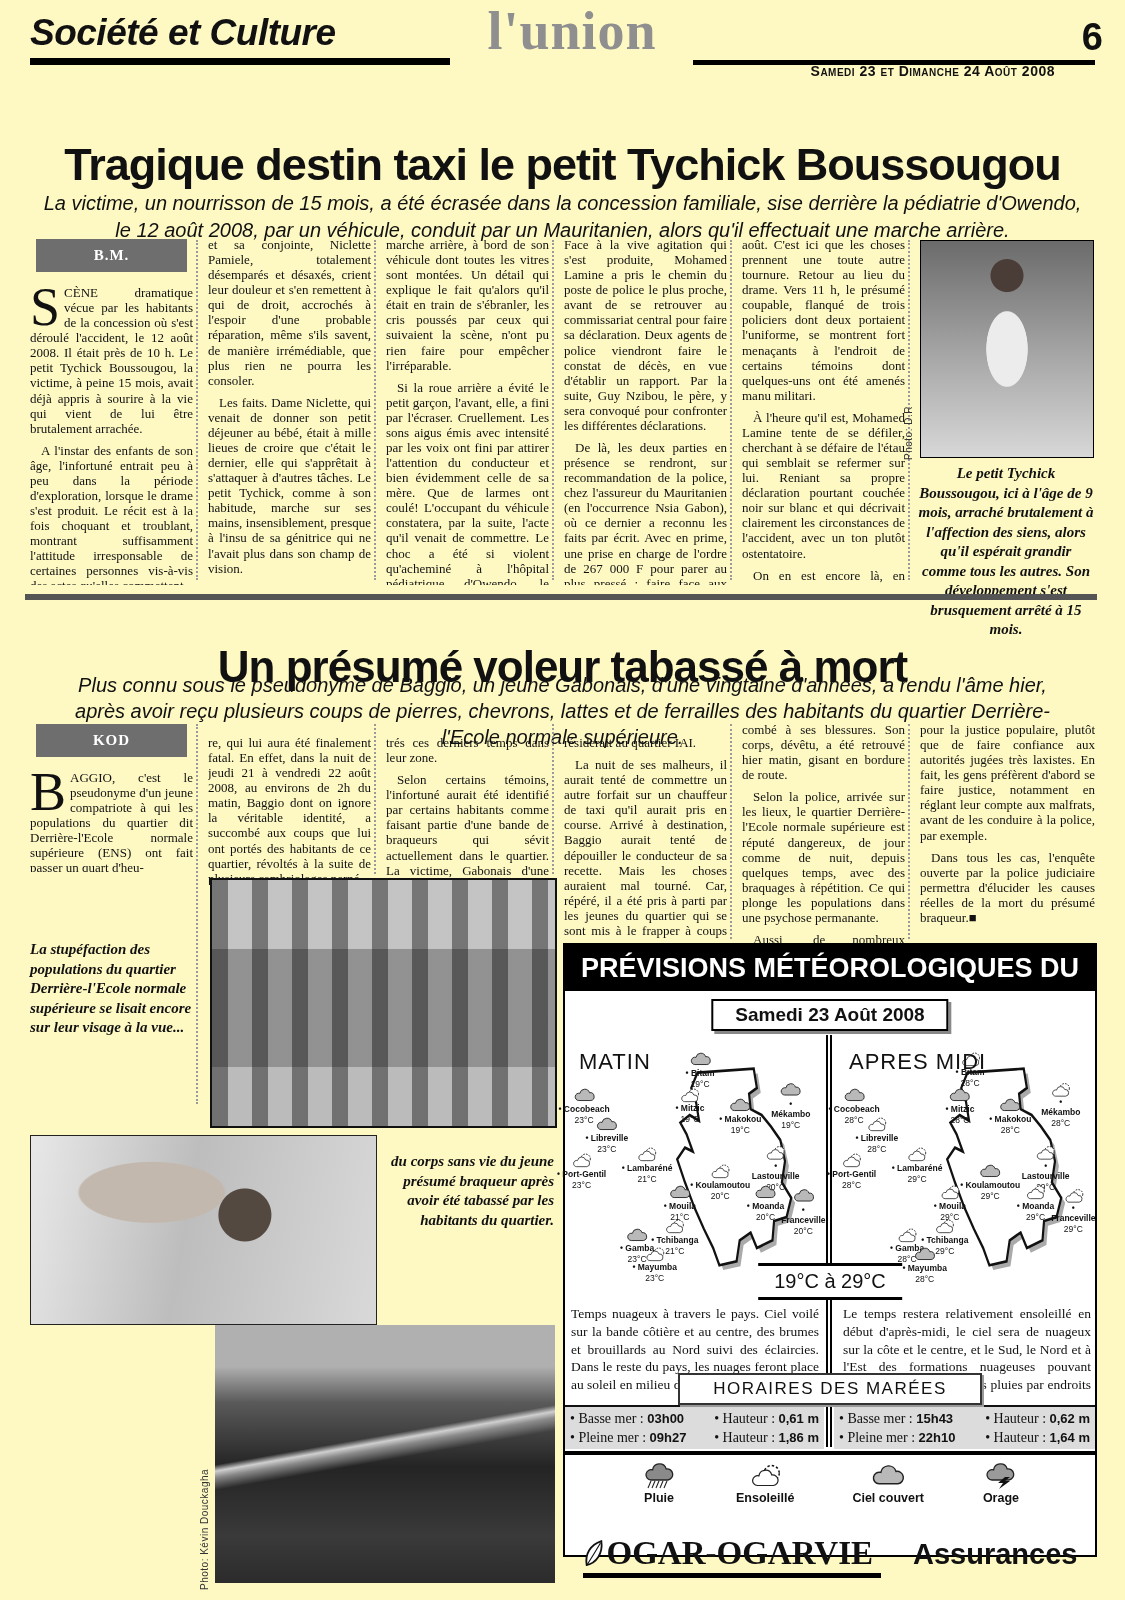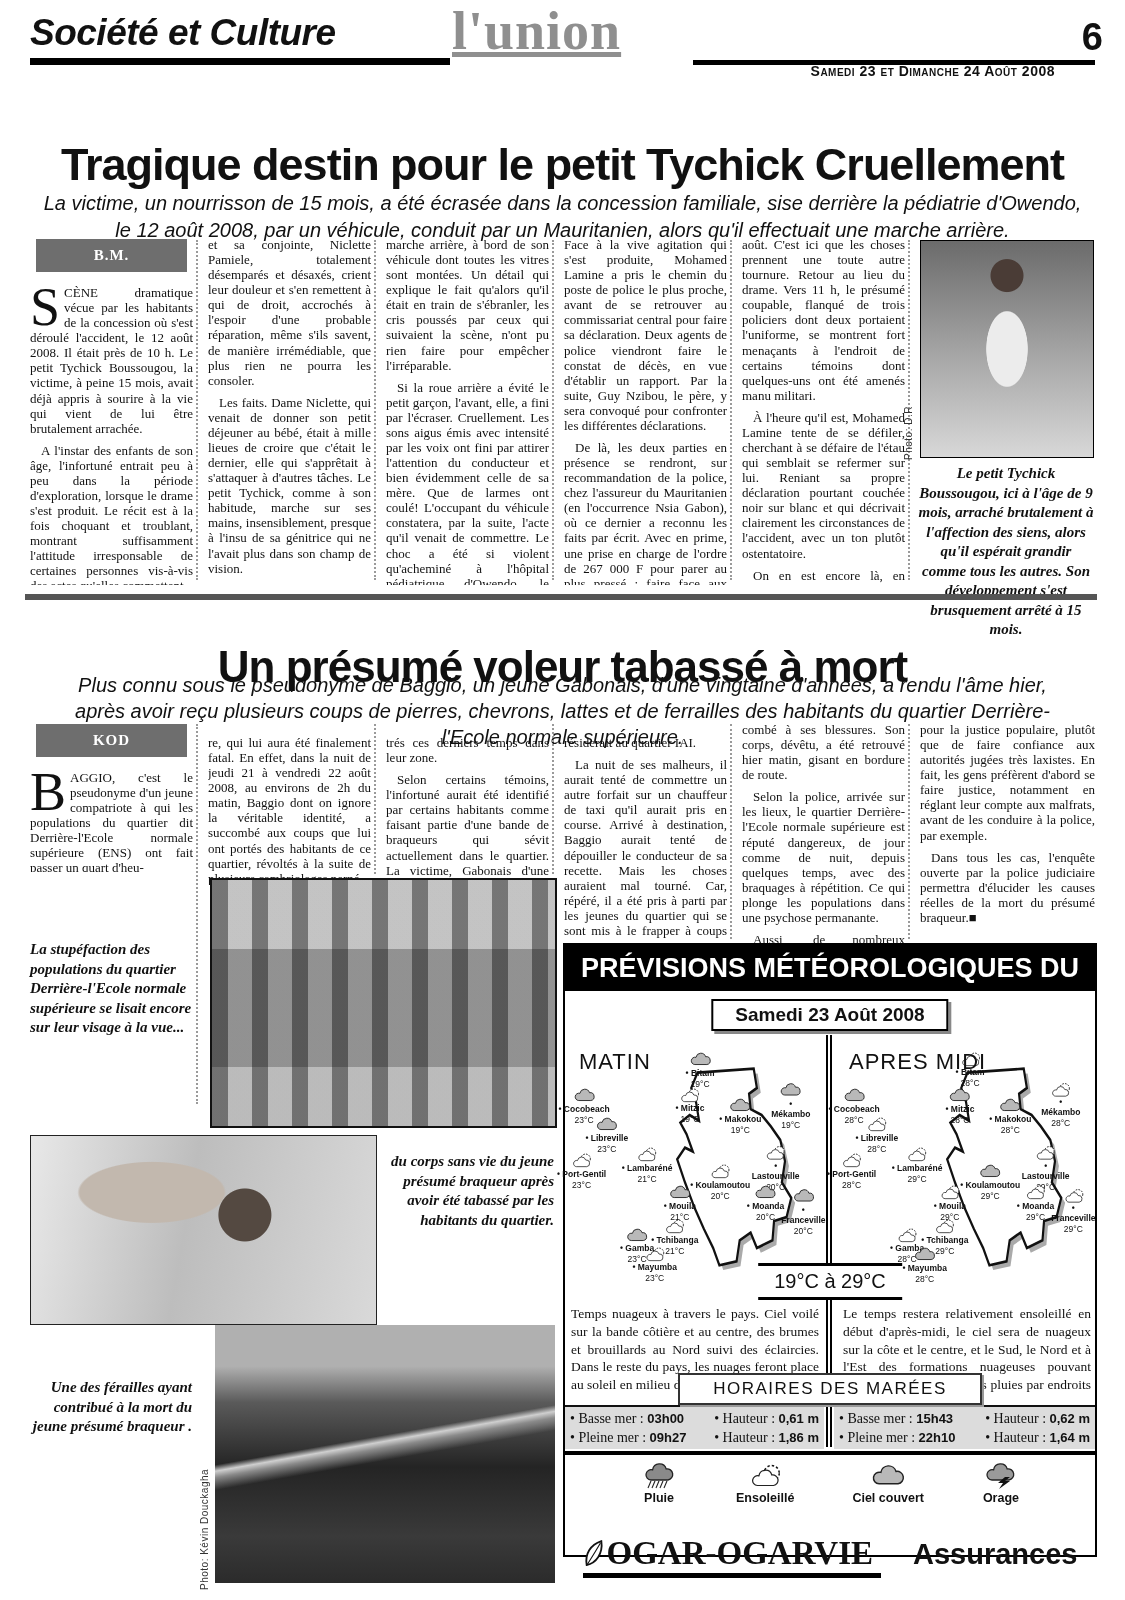--- a/index.html
+++ b/index.html
@@ -1,21 +1,21 @@
 <!DOCTYPE html>
 <html lang="fr"><head>
 <meta charset="utf-8">
 <style>
   html,body{margin:0;padding:0;background:#e8e8e8;}
-  .page{position:relative;width:1125px;height:1600px;background:#ffffff;margin:0 auto;overflow:hidden;color:#111;}
+  .page{position:relative;width:1125px;height:1600px;background:#fef9c3;margin:0 auto;overflow:hidden;color:#111;}
   
   .sec-title{position:absolute;left:30px;top:12px;font:italic 700 37px "Liberation Sans",sans-serif;letter-spacing:-0.5px;}
   .rule-left{position:absolute;left:30px;top:58px;width:420px;height:7px;background:#000;}
   .rule-right{position:absolute;left:693px;top:60px;width:402px;height:5px;background:#000;}
-  .masthead{position:absolute;left:452px;top:4px;width:240px;font:700 54px/1 "Liberation Serif",serif;color:#8f8f8f;letter-spacing:1px;text-decoration:underline;}
+  .masthead{position:absolute;left:452px;top:4px;width:240px;text-align:center;font:700 54px/1 "Liberation Serif",serif;color:#8f8f8f;letter-spacing:1px;}
   .issue-date{position:absolute;right:70px;top:34px;font:700 14px "Liberation Sans",sans-serif;font-variant:small-caps;letter-spacing:.5px;margin-top:29px;}
   .page-num{position:absolute;right:22px;top:16px;font:700 38px "Liberation Sans",sans-serif;}
   .rubric{position:absolute;left:0;top:84px;width:100%;text-align:center;font:700 20px "Liberation Sans",sans-serif;font-variant:small-caps;letter-spacing:2px;color:#8a8a8a;}
   
   .h1a{position:absolute;left:0;top:112px;width:100%;text-align:center;font:700 45px/1 "Liberation Sans",sans-serif;letter-spacing:-1px;}
   .stand1{position:absolute;left:40px;top:170px;width:1045px;text-align:center;font:italic 20px/1.35 "Liberation Sans",sans-serif;}
   .divider2{position:absolute;left:25px;top:594px;width:1072px;height:6px;background:#555;}
   .h2a{position:absolute;left:0;top:608px;width:100%;text-align:center;font:700 44px/1 "Liberation Sans",sans-serif;letter-spacing:-1px;}
   .stand2{position:absolute;left:65px;top:652px;width:995px;text-align:center;font:italic 20px/1.3 "Liberation Sans",sans-serif;}
   
@@ -88,21 +88,21 @@
 
 <div class="page">
 
   <div class="sec-title">Société et Culture</div>
   <div class="rule-left"></div>
   <div class="masthead">l'union</div>
   <div class="rule-right"></div>
   <div class="issue-date">Samedi 23 et Dimanche 24 Août 2008</div>
   <div class="page-num">6</div>
 
-  <h1 class="h1a">Tragique destin pour le petit Tychick Cruellement</h1>
+  <h1 class="h1a">Tragique destin taxi le petit Tychick Boussougou</h1>
   <p class="stand1">La victime, un nourrisson de 15 mois, a été écrasée dans la concession familiale, sise derrière la pédiatrie d'Owendo, le 12 août 2008, par un véhicule, conduit par un Mauritanien, alors qu'il effectuait une marche arrière.</p>
 
   <div class="col" style="left:30px;top:237px;height:348px;">
     <div class="byline">B.M.</div>
     <p class="first"><span class="dc">S</span><span>CÈNE dramatique vécue par les habitants de la concession où s'est déroulé l'accident, le 12 août 2008. Il était près de 10 h. Le petit Tychick Boussougou, la victime, à peine 15 mois, avait déjà appris à sourire à la vie qui vient de lui être brutalement arrachée.</span></p>
     <p>A l'instar des enfants de son âge, l'infortuné entrait peu à peu dans la période d'exploration, lorsque le drame s'est produit. Le récit est à la fois choquant et troublant, montrant suffisamment l'attitude irresponsable de certaines personnes vis-à-vis des actes qu'elles commettent.</p>
 
   </div>
   <div class="col" style="left:208px;top:237px;height:348px;">
     <p class="first">et sa conjointe, Niclette Pamiele, totalement désemparés et désaxés, crient leur douleur et s'en remettent à qui de droit, accrochés à l'espoir d'une probable réparation, même s'ils savent, de manière irrémédiable, que plus rien ne pourra les consoler.</p>
@@ -167,21 +167,20 @@
   <div class="vsep" style="left:374px;top:724px;height:150px;"></div>
   <div class="vsep" style="left:552px;top:724px;height:150px;"></div>
   <div class="vsep" style="left:730px;top:724px;height:215px;"></div>
   <div class="vsep" style="left:908px;top:724px;height:215px;"></div>
 
   <div class="cap cap-crowd">La stupéfaction des populations du quartier Derrière-l'Ecole normale supérieure se lisait encore sur leur visage à la vue...</div>
   <div class="photo ph-crowd"></div>
   <div class="photo ph-corpse"></div>
   <div class="cap cap-body">du corps sans vie du jeune présumé braqueur après avoir été tabassé par les habitants du quartier.</div>
   <div class="photo ph-scrap"></div>
-  <div class="cap cap-scrap">Une des férailles ayant contribué à la mort du jeune présumé braqueur .</div>
   <div class="vcredit" style="left:199px;top:1415px;height:175px;">Photo: Kévin Douckagha</div>
 
   <div class="wbox wbox1">
     <div class="wtitle">PRÉVISIONS MÉTÉOROLOGIQUES DU GABON</div>
     <div class="wdate">Samedi 23 Août 2008</div>
     <div class="wdivider"></div>
 
     <div class="wpanel p0">
       <div class="plabel">MATIN</div>
       <div class="map">

